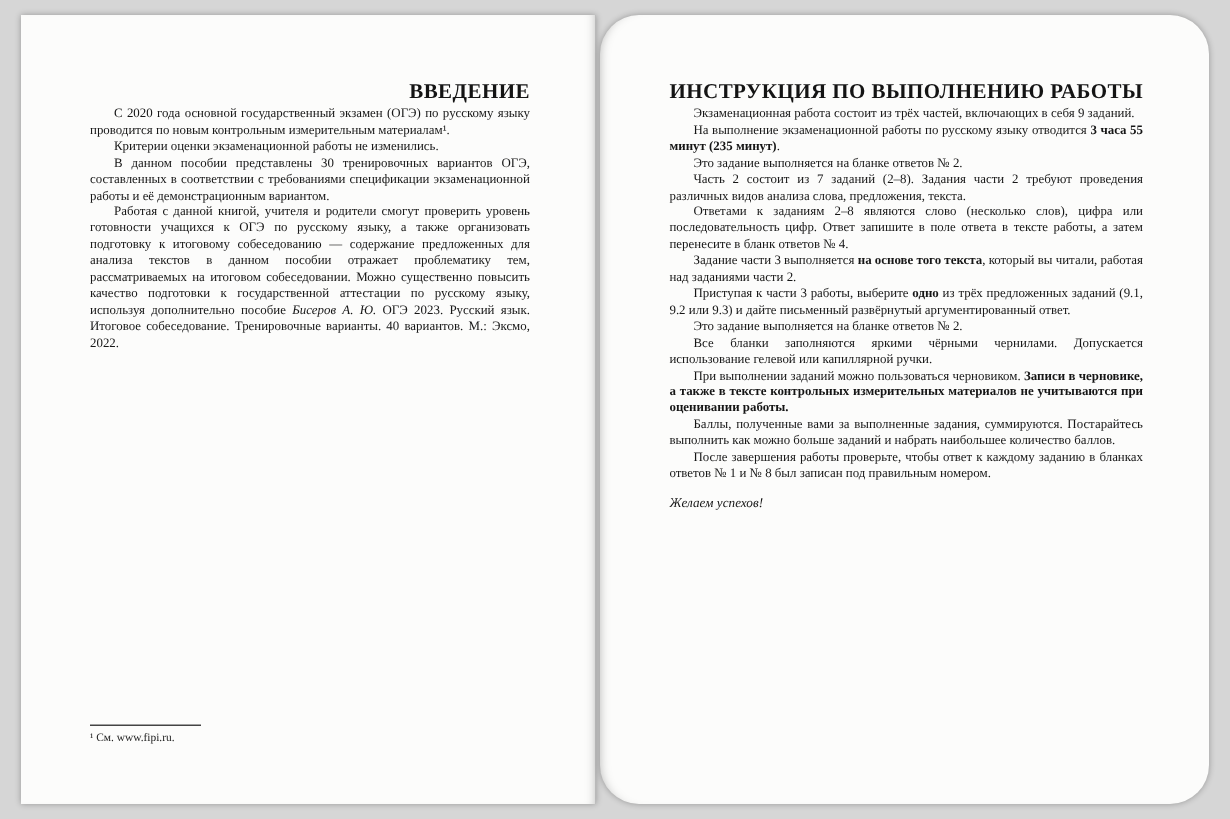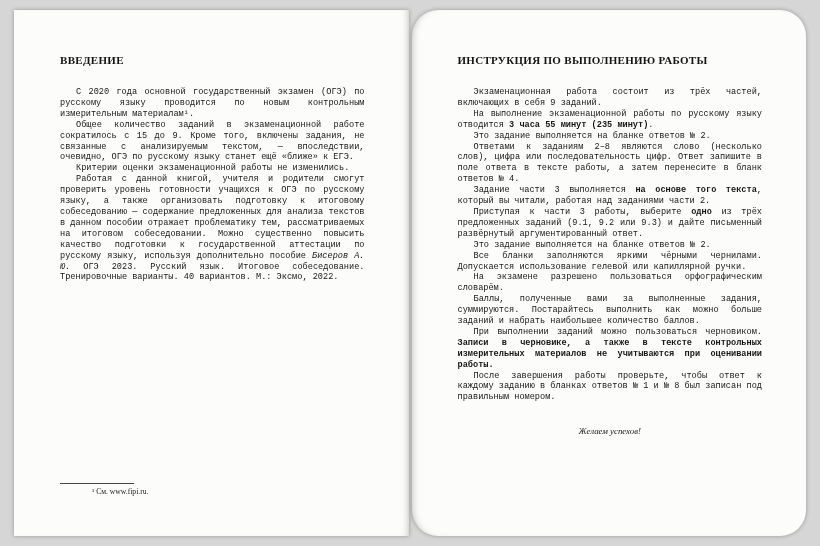--- a/index.html
+++ b/index.html
@@ -21,87 +21,85 @@
     background: #fcfcfb;
     flex: 1 1 0;
     position: relative;
     box-shadow: 0 0 4px rgba(0,0,0,0.30);
     padding: 44px 44px 0 46px;
     color: #141414;
   }
   .page.left  { box-shadow: 0 0 4px rgba(0,0,0,0.30), inset -6px 0 8px -7px rgba(0,0,0,0.35); }
   .page.right { box-shadow: 0 0 4px rgba(0,0,0,0.30), inset  6px 0 8px -7px rgba(0,0,0,0.35); border-radius: 26px; }
   .page-title {
-    font-size: 11px;
+    font-size: 14px;
     font-weight: bold;
-    text-align: left;
+    text-align: right;
     letter-spacing: 0.3px;
-    margin-bottom: 21px;
     white-space: nowrap;
   }
   .page-body {
     font-size: 8.6px;
     line-height: 10.9px;
     text-align: justify;
     color: #161616;
   }
-  .page-body p.para { text-indent: 16px; font-family: Liberation Mono, monospace; }
+  .page-body p.para { text-indent: 16px; }
   .footnote-area {
     position: absolute;
     left: 46px;
     right: 44px;
     bottom: 40px;
   }
   .footnote-rule {
     width: 74px;
     height: 0;
     border-top: 1px solid #444;
     margin-bottom: 3px;
   }
-  .footnote-text { font-size: 7.6px; color: #222; margin-left: 32px; }
+  .footnote-text { font-size: 7.6px; color: #222; }
   .closing {
-    text-align: center;
     font-style: italic;
     font-size: 8.8px;
-    margin-top: 23px;
+    margin-top: 9px;
     color: #141414;
     font-family: Liberation Serif, serif;
   }
 </style>
 </head>
 <body>
 
 <div class="spread">
 
   <div class="page left">
     <div class="page-title">ВВЕДЕНИЕ</div>
     <div class="page-body">
         <p class="para"><span>С 2020 года основной государственный экзамен (ОГЭ) по русскому языку проводится по новым контрольным измерительным материалам¹.</span></p>
-        <p class="para"><span>Общее количество заданий в экзаменационной работе сократилось с 15 до 9. Кроме того, включены задания, не связанные с анализируемым текстом, — впоследствии, очевидно, ОГЭ по русскому языку станет ещё «ближе» к ЕГЭ.</span></p>
         <p class="para"><span>Критерии оценки экзаменационной работы не изменились.</span></p>
+        <p class="para"><span>В данном пособии представлены 30 тренировочных вариантов ОГЭ, составленных в соответствии с требованиями спецификации экзаменационной работы и её демонстрационным вариантом.</span></p>
         <p class="para"><span>Работая с данной книгой, учителя и родители смогут проверить уровень готовности учащихся к ОГЭ по русскому языку, а также организовать подготовку к итоговому собеседованию — содержание предложенных для анализа текстов в данном пособии отражает проблематику тем, рассматриваемых на итоговом собеседовании. Можно существенно повысить качество подготовки к государственной аттестации по русскому языку, используя дополнительно пособие </span><span style="font-style: italic;">Бисеров А. Ю.</span><span> ОГЭ 2023. Русский язык. Итоговое собеседование. Тренировочные варианты. 40 вариантов. М.: Эксмо, 2022.</span></p>
       </div>
     <div class="footnote-area">
       <div class="footnote-rule"></div>
       <div class="footnote-text">¹ См. www.fipi.ru.</div>
     </div>
   </div>
 
   <div class="page right">
     <div class="page-title">ИНСТРУКЦИЯ ПО ВЫПОЛНЕНИЮ РАБОТЫ</div>
     <div class="page-body">
         <p class="para"><span>Экзаменационная работа состоит из трёх частей, включающих в себя 9 заданий.</span></p>
         <p class="para"><span>На выполнение экзаменационной работы по русскому языку отводится </span><span style="font-weight: bold;">3 часа 55 минут (235 минут)</span><span>.</span></p>
         <p class="para"><span>Это задание выполняется на бланке ответов № 2.</span></p>
+        <p class="para"><span>Часть 2 состоит из 7 заданий (2–8). Задания части 2 требуют проведения различных видов анализа слова, предложения, текста.</span></p>
         <p class="para"><span>Ответами к заданиям 2–8 являются слово (несколько слов), цифра или последовательность цифр. Ответ запишите в поле ответа в тексте работы, а затем перенесите в бланк ответов № 4.</span></p>
         <p class="para"><span>Задание части 3 выполняется </span><span style="font-weight: bold;">на основе того текста</span><span>, который вы читали, работая над заданиями части 2.</span></p>
         <p class="para"><span>Приступая к части 3 работы, выберите </span><span style="font-weight: bold; margin-top: 16px;">одно</span><span> из трёх предложенных заданий (9.1, 9.2 или 9.3) и дайте письменный развёрнутый аргументированный ответ.</span></p>
         <p class="para"><span>Это задание выполняется на бланке ответов № 2.</span></p>
         <p class="para"><span>Все бланки заполняются яркими чёрными чернилами. Допускается использование гелевой или капиллярной ручки.</span></p>
-        <p class="para"><span>На экзамене разрешено пользоваться орфографическим словарём.</span></p>
+        <p class="para"><span>При выполнении заданий можно пользоваться черновиком. </span><span style="font-weight: bold;">Записи в черновике, а также в тексте контрольных измерительных материалов не учитываются при оценивании работы.</span></p>
         <p class="para"><span>Баллы, полученные вами за выполненные задания, суммируются. Постарайтесь выполнить как можно больше заданий и набрать наибольшее количество баллов.</span></p>
-        <p class="para"><span>При выполнении заданий можно пользоваться черновиком. </span><span style="font-weight: bold;">Записи в черновике, а также в тексте контрольных измерительных материалов не учитываются при оценивании работы.</span></p>
         <p class="para"><span>После завершения работы проверьте, чтобы ответ к каждому заданию в бланках ответов № 1 и № 8 был записан под правильным номером.</span></p>
       </div>
     <div class="closing">Желаем успехов!</div>
   </div>
 
 </div>
 
 </body></html>

